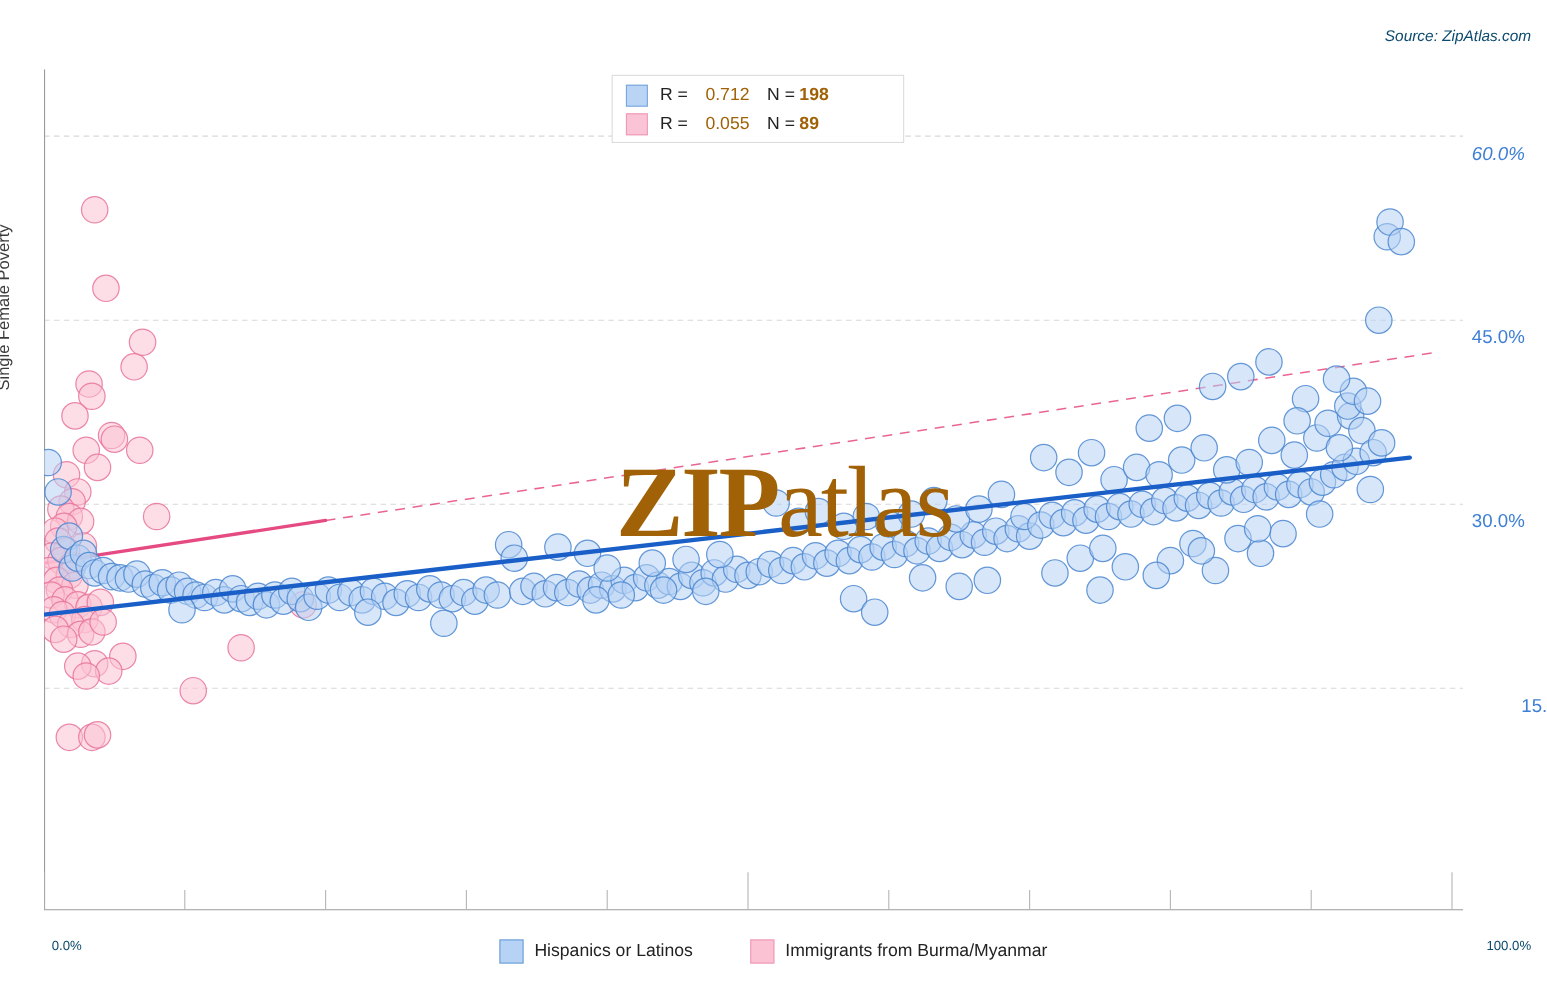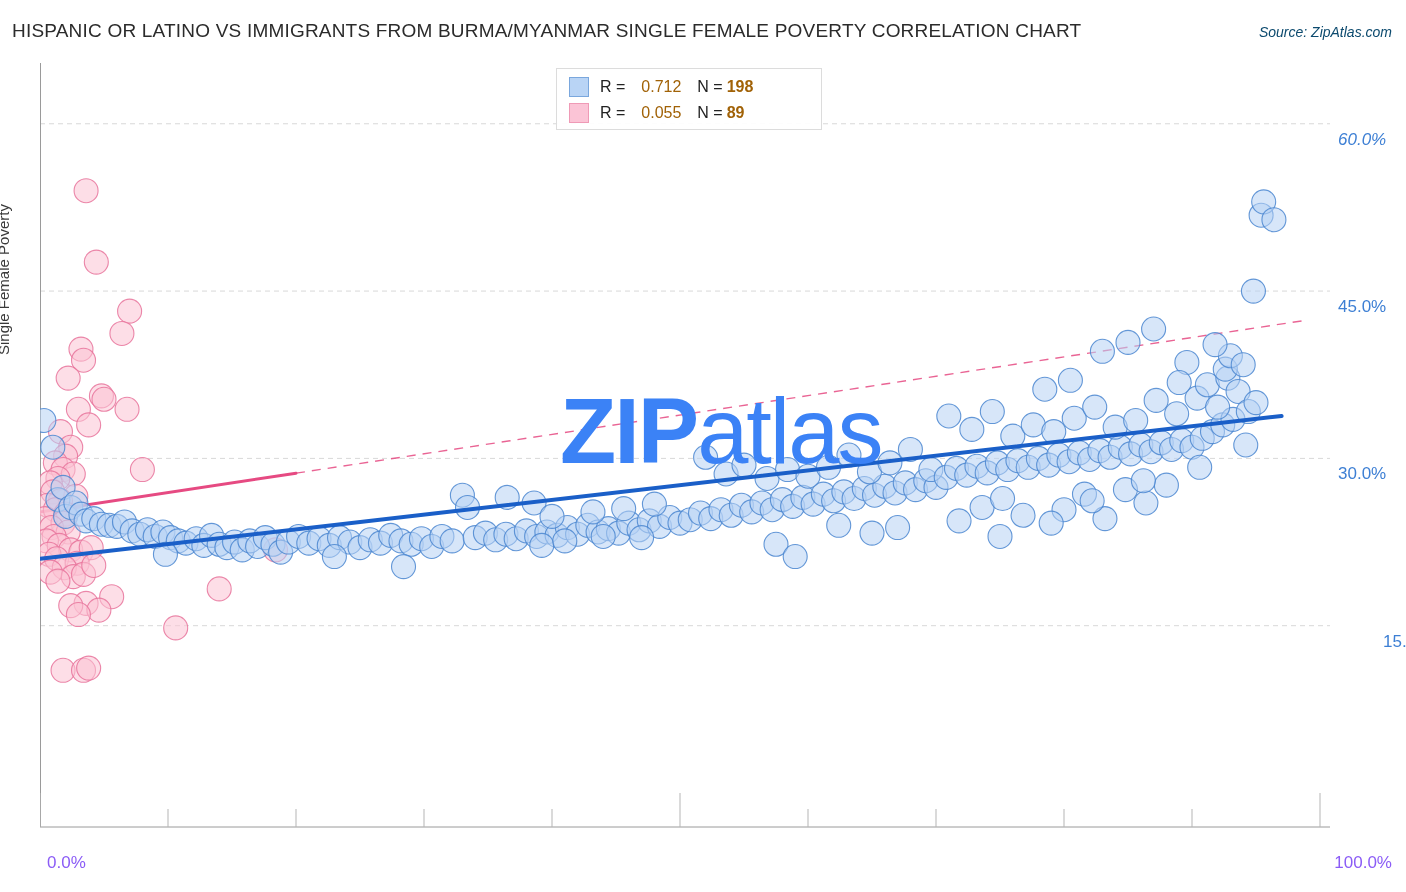--- a/index.html
+++ b/index.html
@@ -35,21 +35,21 @@
   
   .ytick{
     position:absolute;
     font-size:17px;color:#3d7fd4;
     white-space:nowrap;
   }
 
   
   .xlabel{
     position:absolute;
-    font-size:17px;color:#8b5cf6;
+    font-size:12px;color:#0c4a6e;
     white-space:nowrap;
   }
   #x-left{left:47px;top:853px;}
   #x-right{right:14px;top:853px;}
 
   
   .ytitle{
     position:absolute;
     left:-5px;top:355px;
     width:230px;
@@ -99,34 +99,33 @@
   .litem{display:flex;align-items:center;margin:0 26px;}
   .litem .sw2{
     width:22px;height:22px;border:1px solid #7aa7dd;box-sizing:border-box;margin-right:10px;
   }
   .sw2.blue{background:#b6d2f4;border-color:#6f9fd8;}
   .sw2.pink{background:#fbc2d4;border-color:#ef9ab6;}
   .litem .txt{font-size:16px;color:#222;white-space:nowrap;}
 
   
   .wm{
-    position:absolute;left:560px;top:379px;
-    font-size:92px;color:#3b82f6;
-    font-family:Liberation Sans, sans-serif;
+    position:absolute;left:560px;top:403px;
+    font-size:92px;color:#a16207;
+    font-family:Liberation Serif, serif;
     letter-spacing:-2px;
     user-select:none;
   }
   .wm .b{font-weight:bold;}
 </style>
 </head>
 <body>
 
 <div id="root">
 
-  <div class="title">HISPANIC OR LATINO VS IMMIGRANTS FROM BURMA/MYANMAR SINGLE FEMALE POVERTY CORRELATION CHART</div>
   <div class="source">Source: ZipAtlas.com</div>
 
   <div class="ytitle">Single Female Poverty</div>
 
   <div class="plot">
     <svg class="plot-svg" id="chart-svg" width="1290" height="767">
         <line x1="0" y1="562.6923076923076" x2="1290" y2="562.6923076923076" stroke="#d8d8d8" stroke-width="1" stroke-dasharray="5,4"></line>
         <line x1="0" y1="395.38461538461536" x2="1290" y2="395.38461538461536" stroke="#d8d8d8" stroke-width="1" stroke-dasharray="5,4"></line>
         <line x1="0" y1="228.0769230769231" x2="1290" y2="228.0769230769231" stroke="#d8d8d8" stroke-width="1" stroke-dasharray="5,4"></line>
         <line x1="0" y1="60.76923076923072" x2="1290" y2="60.76923076923072" stroke="#d8d8d8" stroke-width="1" stroke-dasharray="5,4"></line>
@@ -442,14 +441,24 @@
     </div>
     <div class="corrrow">
       <span class="sw pink"></span>
       <span class="lbl-r">R =</span>
       <span class="val r">0.055</span>
       <span class="lbl-n">N =</span>
       <span class="val n">89</span>
     </div>
   </div>
 
+  <div class="blegend">
+    <div class="litem">
+      <span class="sw2 blue"></span>
+      <span class="txt">Hispanics or Latinos</span>
+    </div>
+    <div class="litem">
+      <span class="sw2 pink"></span>
+      <span class="txt">Immigrants from Burma/Myanmar</span>
+    </div>
+  </div>
 
 </div>
 
 </body></html>

